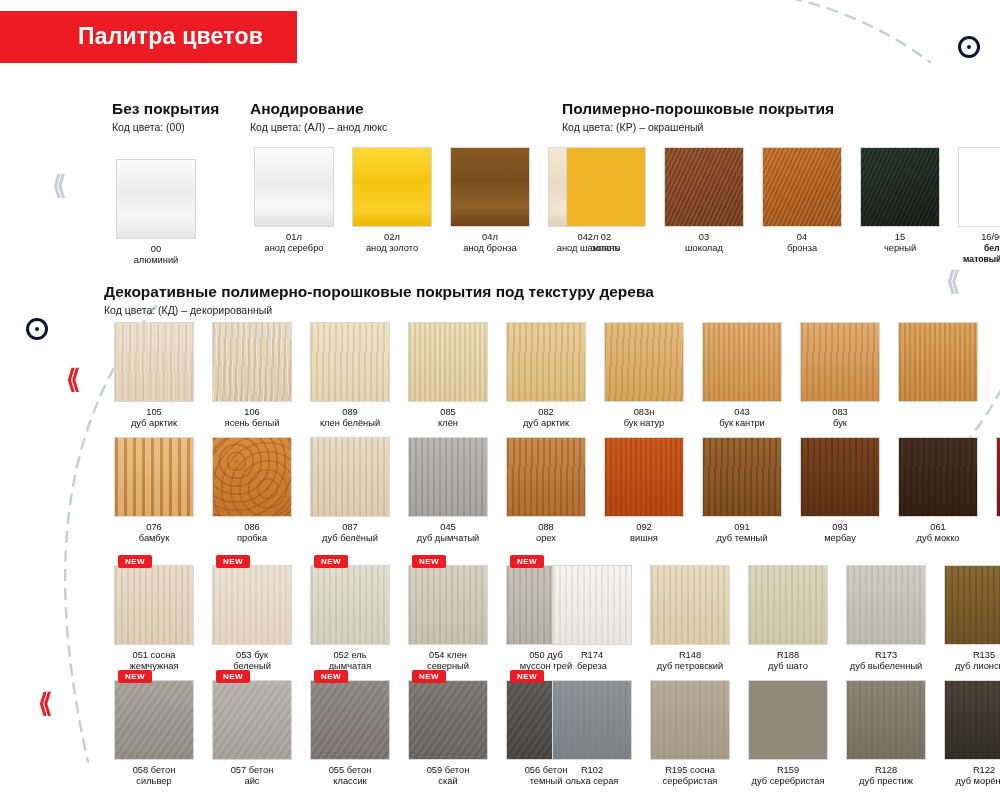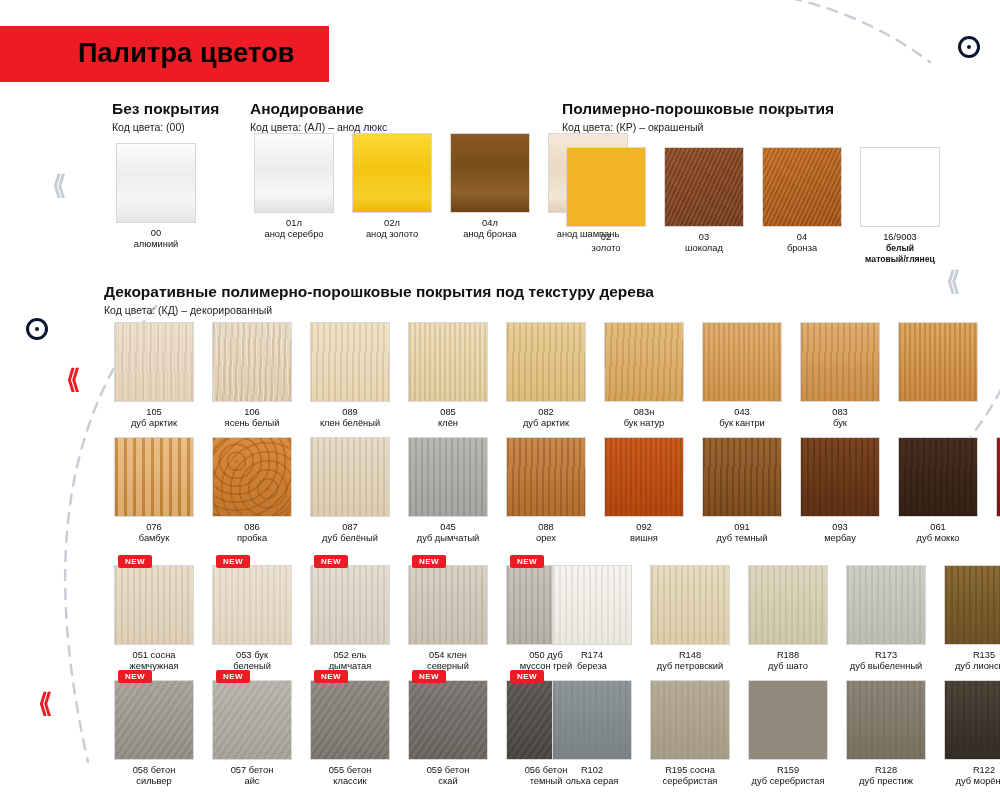--- a/index.html
+++ b/index.html
@@ -22,24 +22,24 @@
   .dot-ring i{
     position:absolute;left:50%;top:50%;width:4px;height:4px;
     margin:-2px 0 0 -2px;border-radius:50%;background:#0a1430;
   }
   .comma{
     position:absolute;font-size:26px;font-weight:bold;line-height:1;
   }
 
   
   .title-banner{
-    position:absolute;left:0;top:26px;
+    position:absolute;left:0;top:11px;
     background:#ed1c24;
-    color:#000000;
-    font-size:27px;font-weight:bold;
+    color:#ffffff;
+    font-size:23px;font-weight:bold;
     padding:12px 34px 13px 78px;
     letter-spacing:0.2px;
     white-space:nowrap;
   }
 
   
   .sec-title{
     font-size:15.5px;font-weight:bold;color:#111;line-height:1.15;
     white-space:nowrap;
   }
@@ -259,37 +259,37 @@
   <div class="comma" style="left:52px;top:172px;color:#c9cdd6;">⟪</div>
   <div class="comma" style="left:946px;top:268px;color:#c9cdd6;">⟪</div>
   <div class="comma" style="left:66px;top:366px;color:#ed1c24;">⟪</div>
   <div class="comma" style="left:38px;top:690px;color:#ed1c24;">⟪</div>
 
   <div class="title-banner">Палитра цветов</div>
 
   <div class="abs" style="left:112px;top:100px;">
     <div class="sec-title">Без покрытия</div>
     <div class="sec-sub">Код цвета: (00)</div>
-    <div class="row" style="margin-top:10px;">
+    <div class="row" style="margin-top:26px;">
       <div class="cell">
         <div class="sw-wrap">
             <div class="sw t-alum"></div>
           </div>
         <div class="cap">
           <span>00</span><br>
           <span>алюминий</span>
         </div>
       </div>
     </div>
   </div>
 
   <div class="abs" style="left:250px;top:100px;">
     <div class="sec-title">Анодирование</div>
     <div class="sec-sub">Код цвета: (АЛ) – анод люкс</div>
-    <div class="row" style="">
+    <div class="row" style="margin-top:14px;">
       <div class="cell">
         <div class="sw-wrap">
             <div class="sw t-silver"></div>
           </div>
         <div class="cap">
           <span>01л</span><br>
           <span>анод серебро</span>
         </div>
       </div>
       <div class="cell">
@@ -348,20 +348,29 @@
         <div class="sw-wrap">
             <div class="sw t-bronze"></div>
           </div>
         <div class="cap">
           <span>04</span><br>
           <span>бронза</span>
         </div>
       </div>
       <div class="cell">
         <div class="sw-wrap">
+            <div class="sw t-black"></div>
+          </div>
+        <div class="cap">
+          <span>15</span><br>
+          <span>черный</span>
+        </div>
+      </div>
+      <div class="cell">
+        <div class="sw-wrap">
             <div class="sw t-white"></div>
           </div>
         <div class="cap">
           <span>16/9003</span><br>
           <span class="white-name" style="font-size:8.6px;white-space:pre-line;display:inline-block;"><b>белый
 матовый/глянец</b></span>
         </div>
       </div>
     </div>
   </div>

